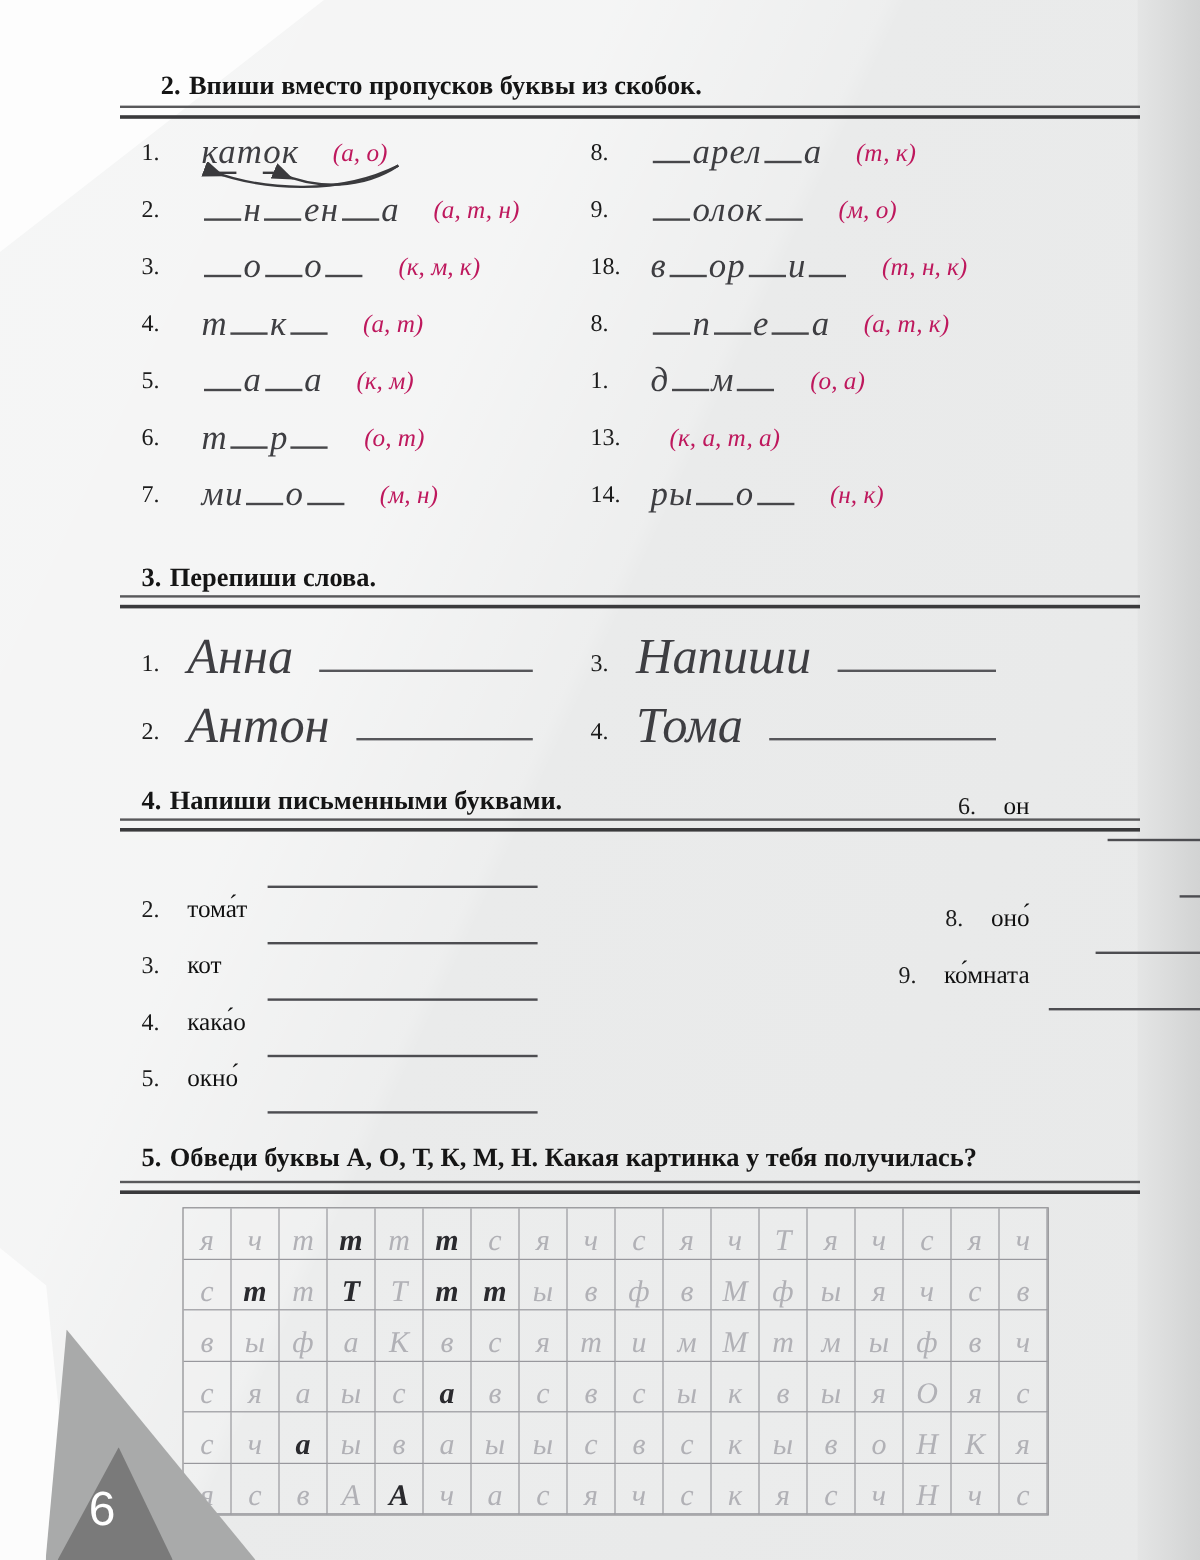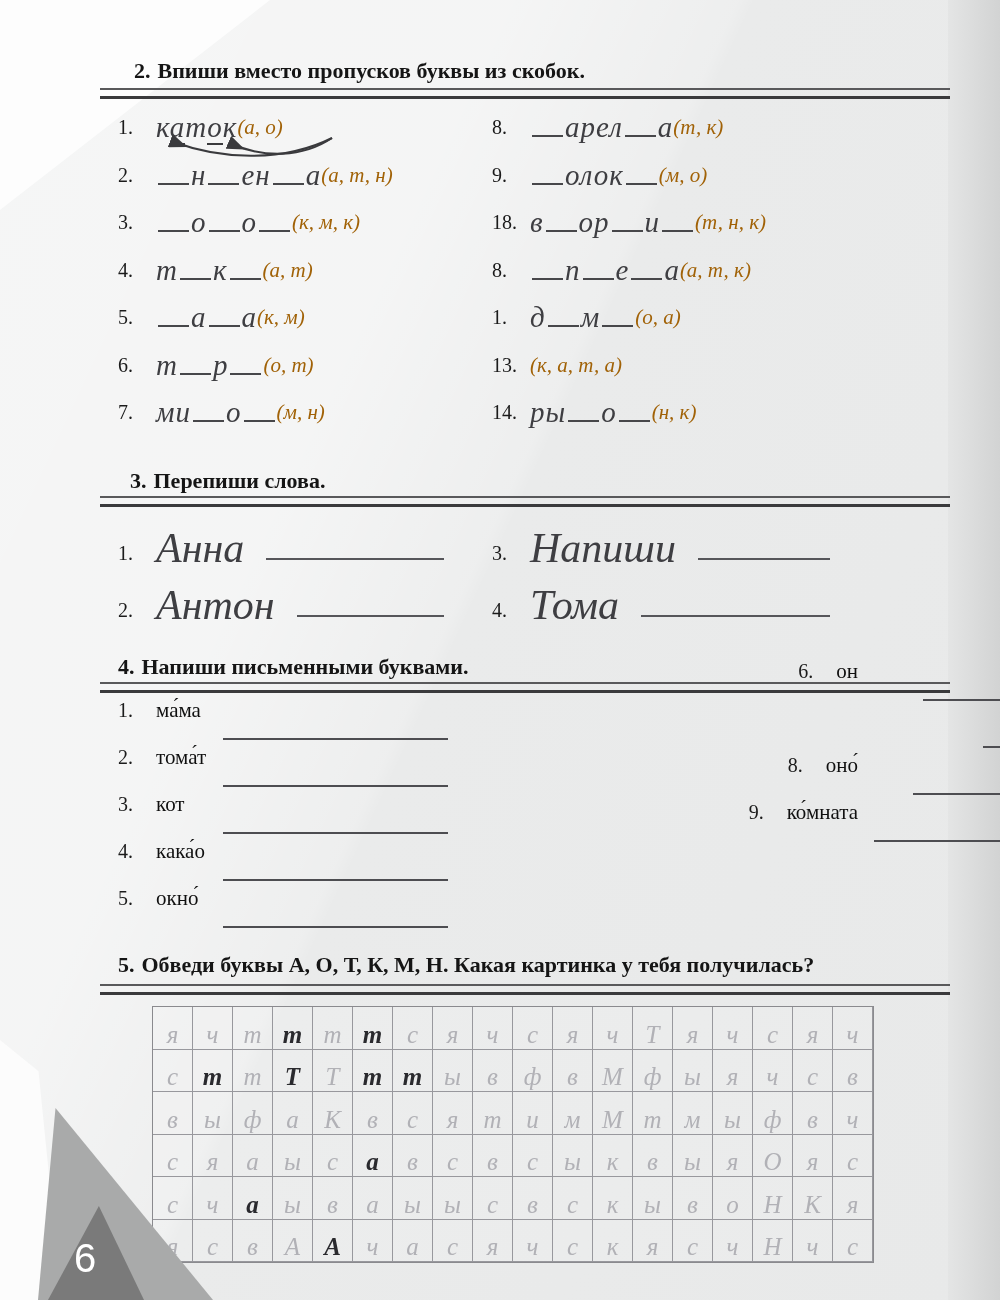--- a/index.html
+++ b/index.html
@@ -23,27 +23,27 @@
   .pagenum{position:absolute;left:74px;top:1236px;font-family:"Liberation Sans",sans-serif;
            font-size:40px;color:#ffffff;}
   
   .h{position:absolute;font-weight:bold;font-size:22px;color:#151515;white-space:nowrap;}
   .h .num{margin-right:7px;}
   .rule{position:absolute;left:100px;width:850px;height:6px;
         border-top:2px solid #59595b;border-bottom:3px solid #3a3a3c;}
   
   .col{position:absolute;display:flex;flex-direction:column;}
   .inum{font-size:20px;color:#1b1b1b;width:38px;flex:none;}
-  .cursive{font-style:italic;color:#3e3e42;}
+  .cursive{font-style:italic;color:#3e3e42;margin-left:12px;}
   
   .ex2-item{height:47.5px;display:flex;align-items:center;position:relative;}
   .word{font-size:29px;letter-spacing:1px;white-space:nowrap;}
   .word .blank{display:inline-block;width:31px;height:3px;border-bottom:2.5px solid #47474a;margin:0 2px;}
   .word .ul{border-bottom:2.5px solid #3a3a3d;}
-  .br{font-size:21px;margin-left:0;white-space:nowrap;color:#a16207;}
+  .br{font-size:21px;margin-left:28px;white-space:nowrap;color:#be185d;}
   .arrows{position:absolute;left:46px;top:31px;pointer-events:none;}
   
   .ex3-item{height:57px;display:flex;align-items:flex-end;}
   .ex3-item .inum{margin-bottom:4px;}
   .name{font-size:42px;line-height:1;margin-left:0;}
   .bline3{flex:1;border-bottom:2.5px solid #56565a;margin:0 6px 9px 22px;}
   
   .ex4-item{height:47px;position:relative;}
   .lbl{font-size:21px;color:#101010;}
   .lbl .inum{display:inline-block;}
@@ -145,21 +145,21 @@
         <span class="inum">13.</span>
         <span class="cursive br">(к, а, т, а)</span>
       </div>
       <div class="ex2-item">
         <span class="inum">14.</span>
         <span class="cursive word">ры<span class="blank"></span>о<span class="blank"></span></span>
         <span class="cursive br">(н, к)</span>
       </div>
     </div>
 
-  <div class="h" style="top:468px;left:118px;margin-left:12px;">
+  <div class="h" style="top:468px;left:118px;">
     <span class="num">3.</span><span>Перепиши слова.</span>
   </div>
   <div class="rule" style="top:496px;"></div>
   <div class="col" id="ex3-left" style="left:118px;top:512px;width:332px;">
       <div class="ex3-item">
         <span class="inum">1.</span>
         <span class="cursive name">Анна</span>
         <span class="bline3"></span>
       </div>
       <div class="ex3-item">
@@ -180,21 +180,20 @@
         <span class="bline3"></span>
       </div>
     </div>
 
   <div class="h" style="top:654px;left:118px;">
     <span class="num">4.</span><span>Напиши письменными буквами.</span>
   </div>
   <div class="rule" style="top:682px;"></div>
   <div class="col" id="ex4-left" style="left:118px;top:698px;width:335px;">
       <div class="ex4-item">
-        <div class="lbl"><span class="inum">1.</span><span>ма́ма</span></div>
         <div class="bline4" style="left: 105px;"></div>
       </div>
       <div class="ex4-item">
         <div class="lbl"><span class="inum">2.</span><span>тома́т</span></div>
         <div class="bline4" style="left: 105px;"></div>
       </div>
       <div class="ex4-item">
         <div class="lbl"><span class="inum">3.</span><span>кот</span></div>
         <div class="bline4" style="left: 105px;"></div>
       </div>

